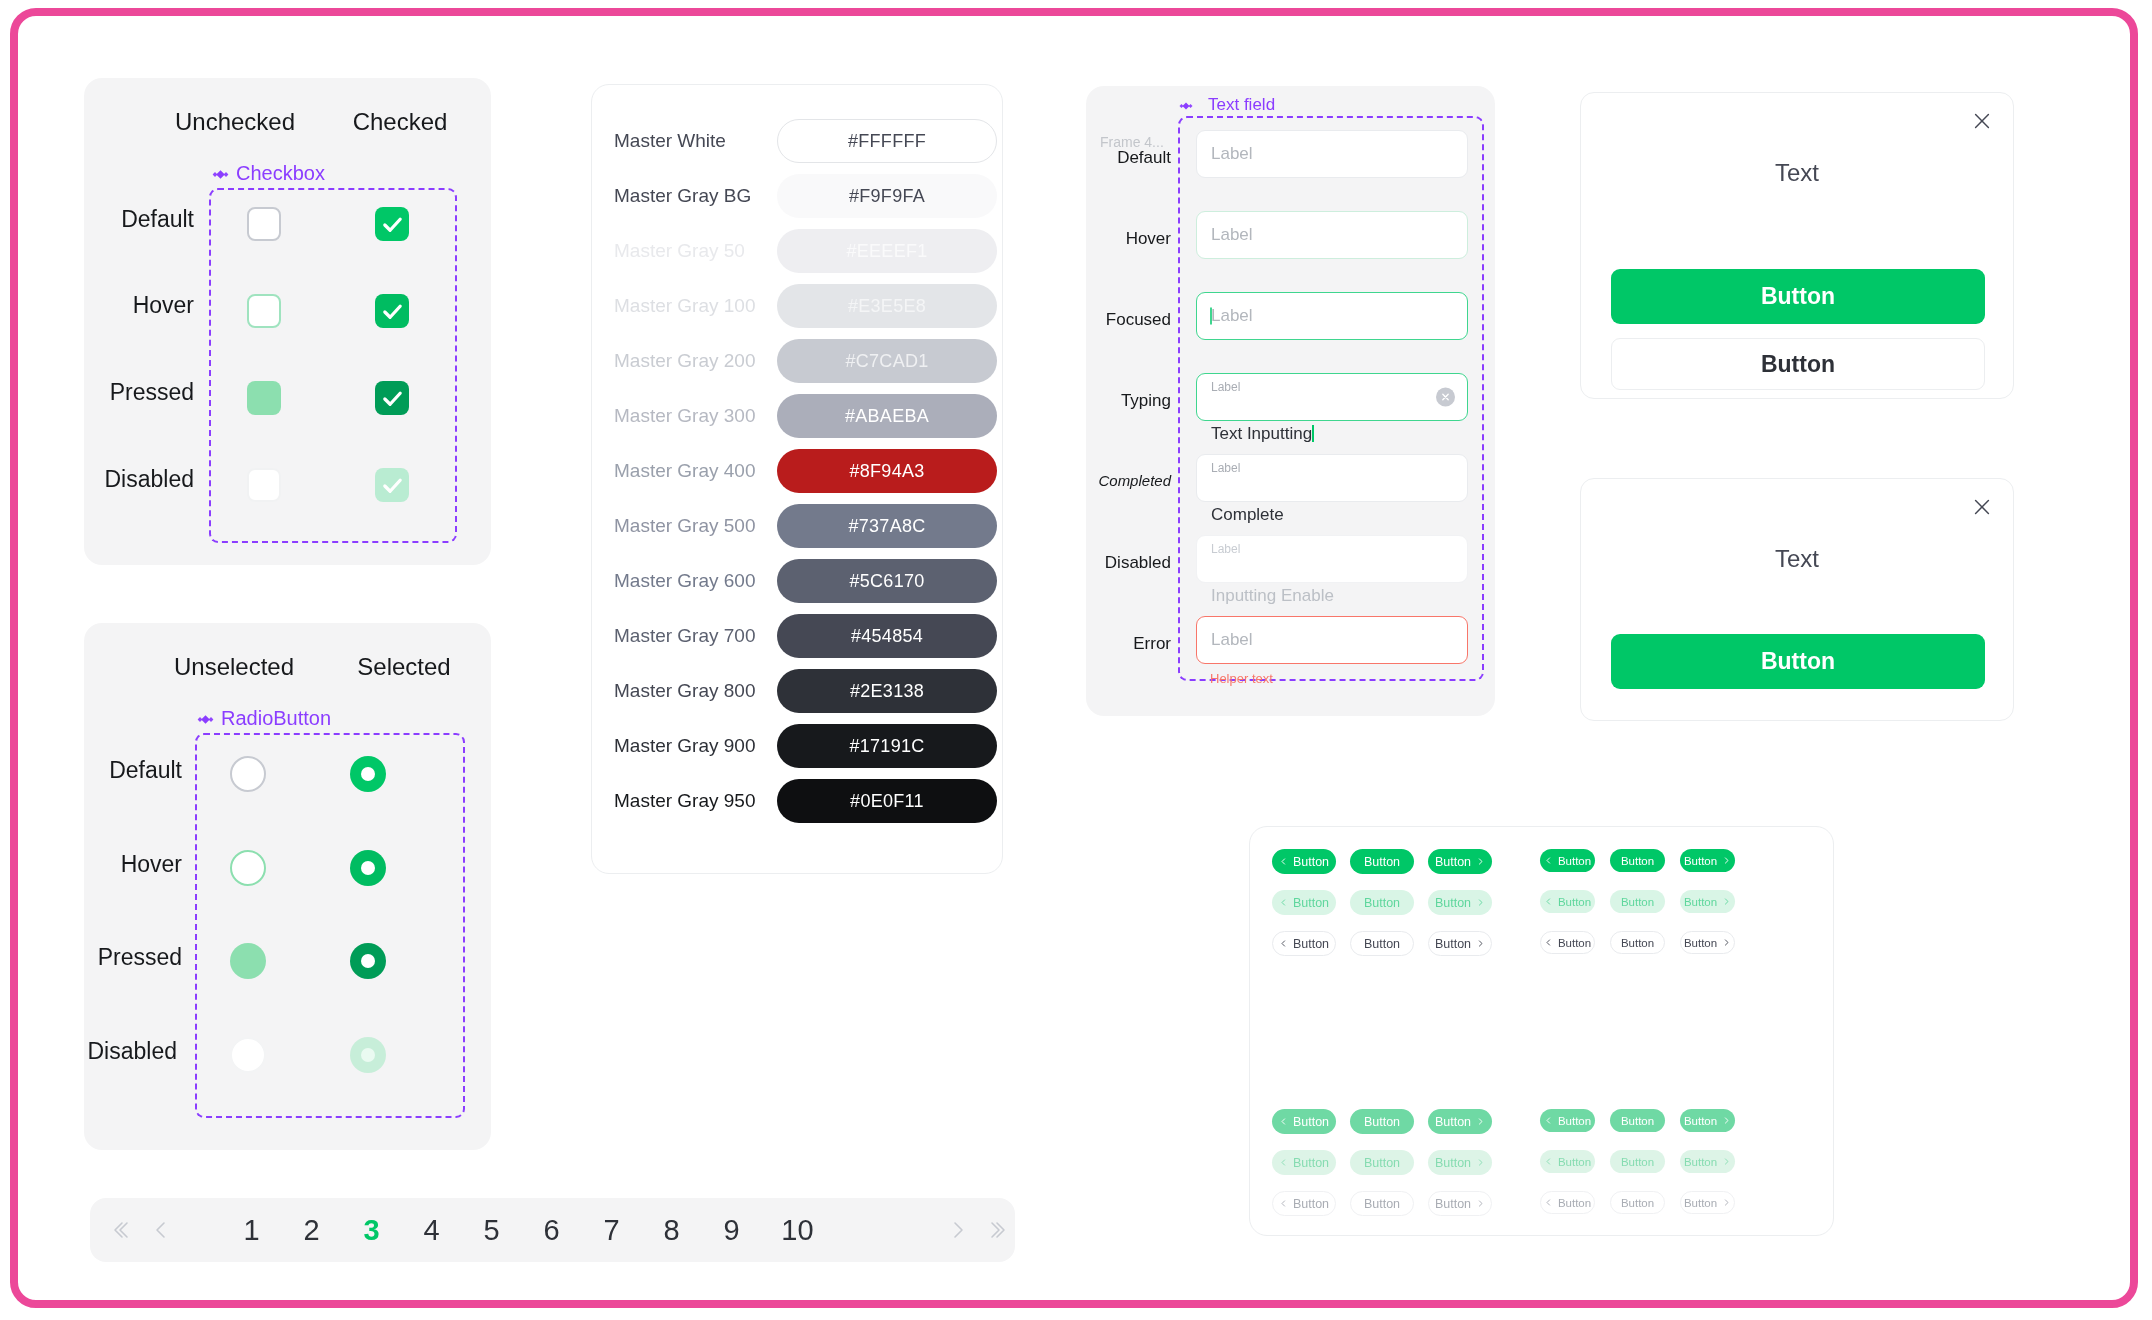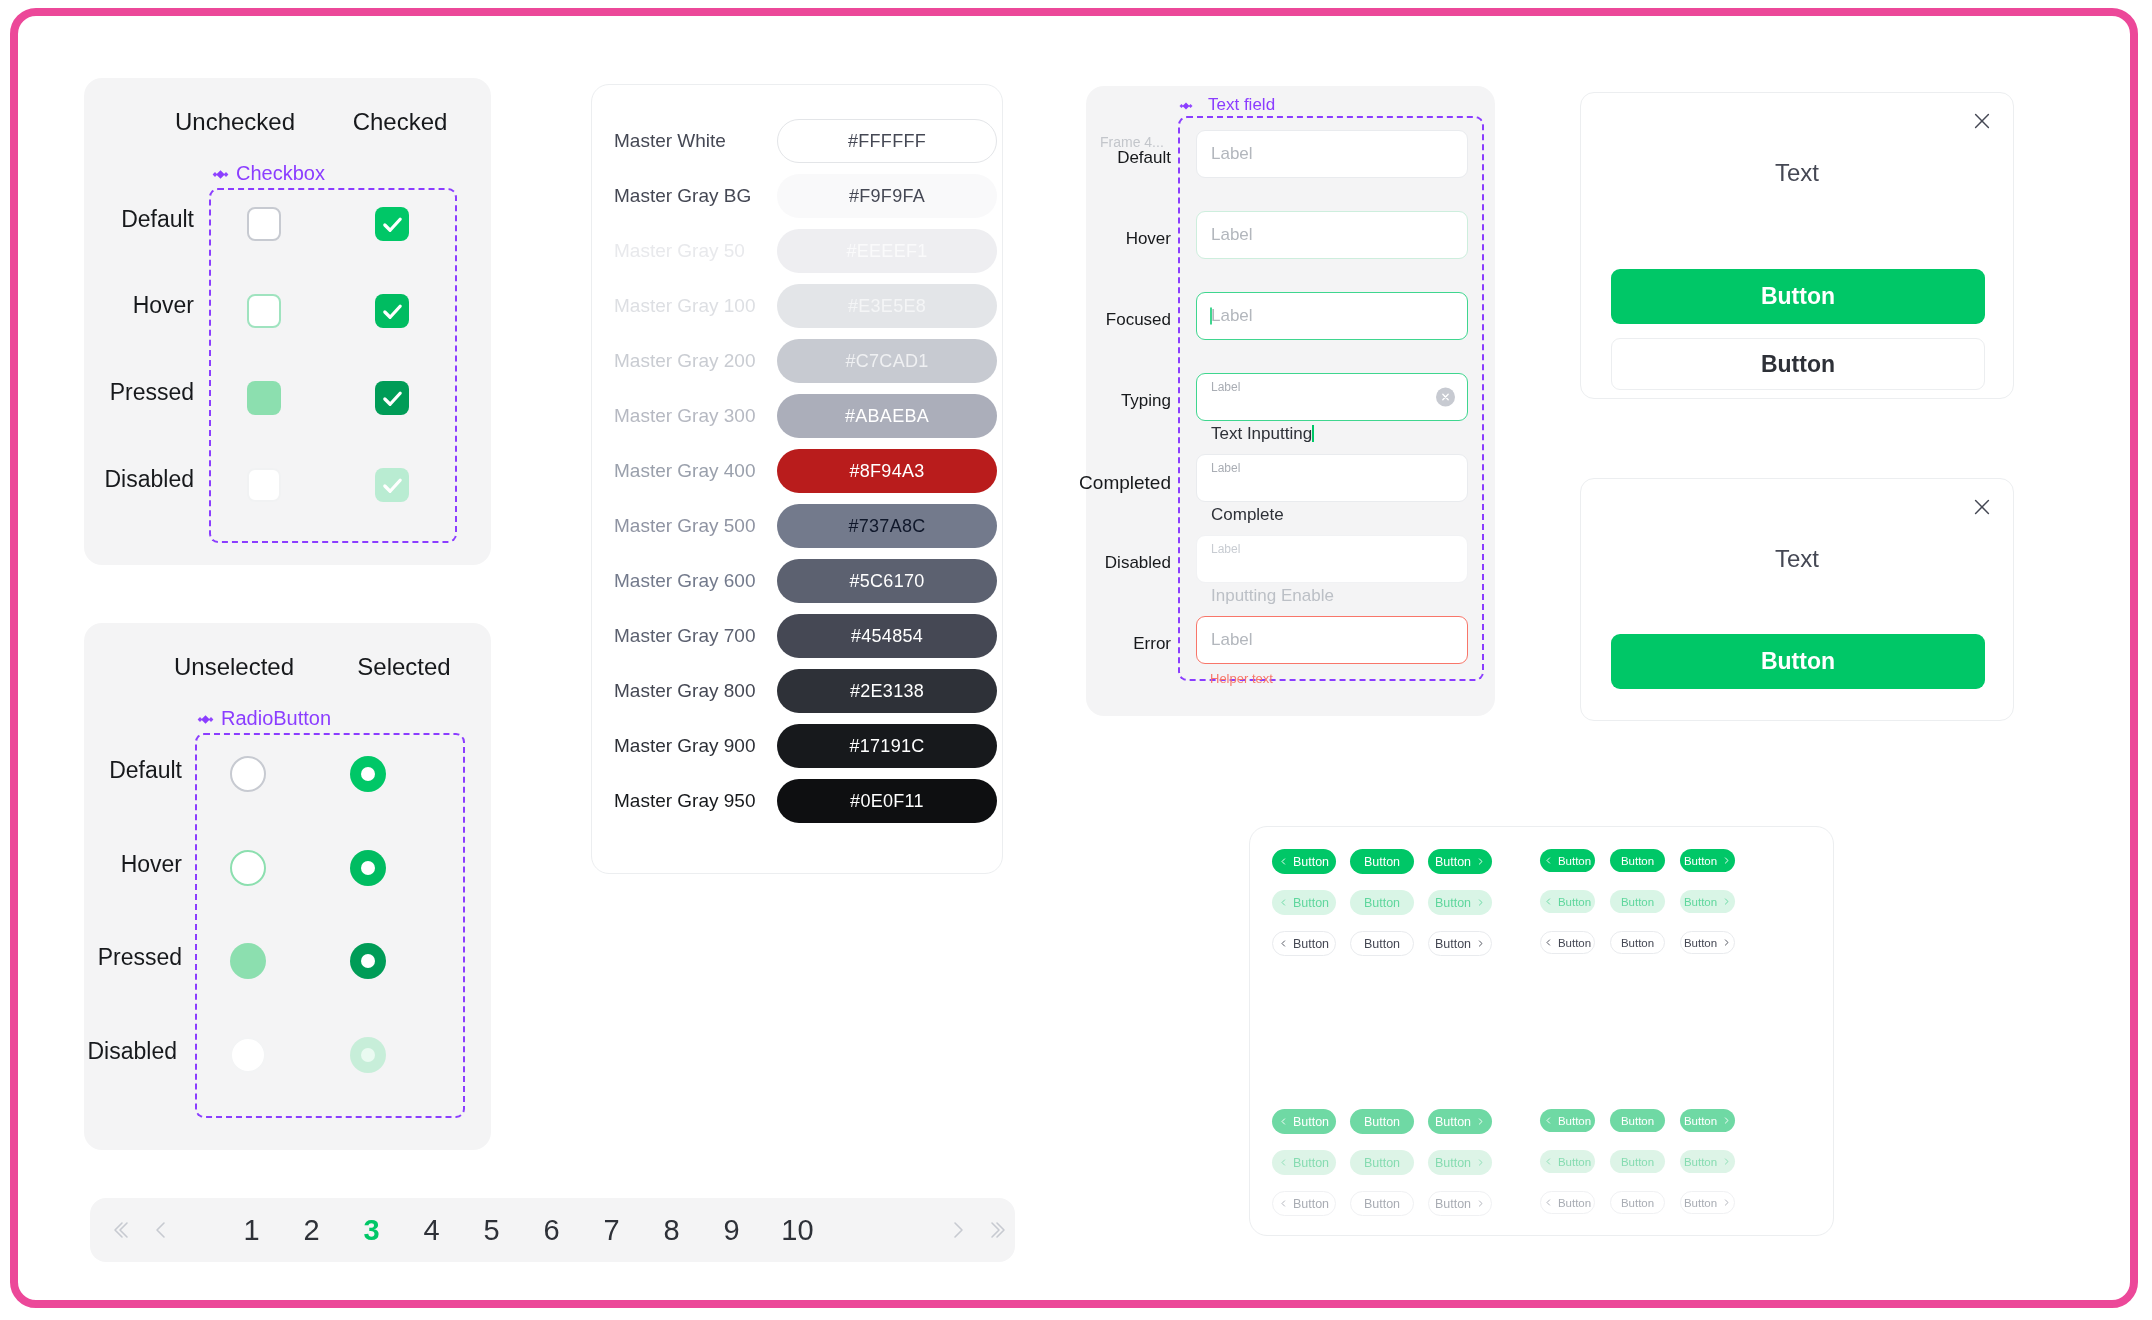--- a/index.html
+++ b/index.html
@@ -352,21 +352,21 @@
           <div class="sw-row" style="top: 275px;">
             <div class="sw-name" style="color: rgb(182, 185, 194);">Master Gray 300</div>
             <div class="sw-chip" style="background: rgb(171, 174, 186); color: rgb(255, 255, 255);">#ABAEBA</div>
           </div>
           <div class="sw-row" style="top: 330px;">
             <div class="sw-name" style="color: rgb(154, 160, 172);">Master Gray 400</div>
             <div class="sw-chip" style="background: #b91c1c; color: rgb(255, 255, 255);">#8F94A3</div>
           </div>
           <div class="sw-row" style="top: 385px;">
             <div class="sw-name" style="color: rgb(143, 148, 163);">Master Gray 500</div>
-            <div class="sw-chip" style="background: rgb(115, 122, 140); color: #0f172a;">#737A8C</div>
+            <div class="sw-chip" style="background: rgb(115, 122, 140); color: #ffffff;">#737A8C</div>
           </div>
           <div class="sw-row" style="top: 440px;">
             <div class="sw-name" style="color: rgb(115, 122, 140);">Master Gray 600</div>
             <div class="sw-chip" style="background: rgb(92, 97, 112); color: rgb(255, 255, 255);">#5C6170</div>
           </div>
           <div class="sw-row" style="top: 495px;">
             <div class="sw-name" style="color: rgb(92, 97, 112);">Master Gray 700</div>
             <div class="sw-chip" style="background: rgb(69, 72, 84); color: rgb(255, 255, 255);">#454854</div>
           </div>
           <div class="sw-row" style="top: 550px;">
@@ -399,21 +399,21 @@
       </span>
       <span>Text field</span>
     </div>
 
     <div class="dashed-box" style="left:92px; top:30px; width:306px; height:565px;"></div>
 
     <div class="row-label" style="left:-20px; top:62px; width:105px; font-size:17px;">Default</div>
     <div class="row-label" style="left:-20px; top:143px; width:105px; font-size:17px;">Hover</div>
     <div class="row-label" style="left:-20px; top:224px; width:105px; font-size:17px;">Focused</div>
     <div class="row-label" style="left:-20px; top:305px; width:105px; font-size:17px;">Typing</div>
-    <div class="row-label" style="left:-20px; top:386px; width:105px; font-size:19px;">Completed</div>
+    <div class="row-label" style="left:-20px; top:386px; width:105px; font-size:15px;font-style:italic;">Completed</div>
     <div class="row-label" style="left:-20px; top:467px; width:105px; font-size:17px;">Disabled</div>
     <div class="row-label" style="left:-20px; top:548px; width:105px; font-size:17px;">Error</div>
 
     <div class="tf" style="left:110px; top:44px;">
       <span class="ph">Label</span>
     </div>
 
     <div class="tf tf-hover" style="left:110px; top:125px;">
       <span class="ph">Label</span>
     </div>

